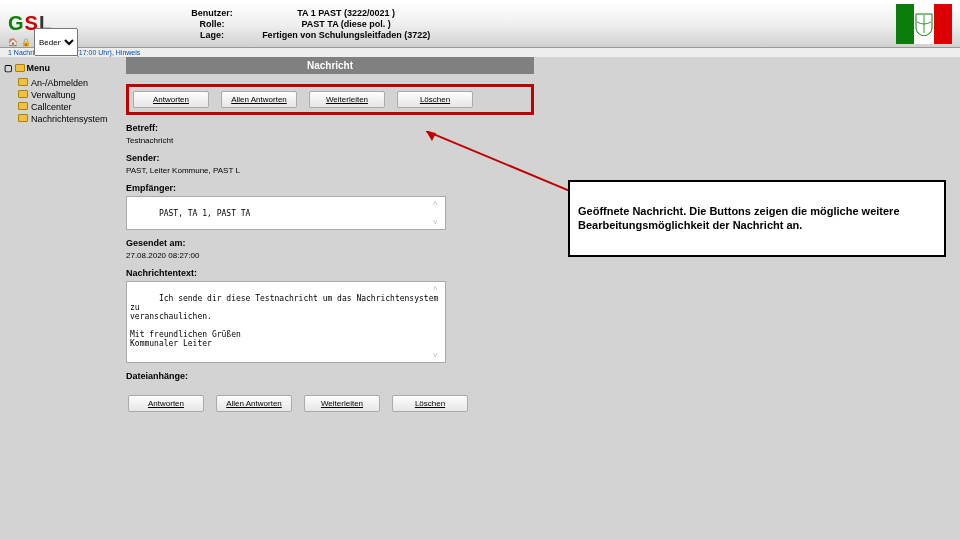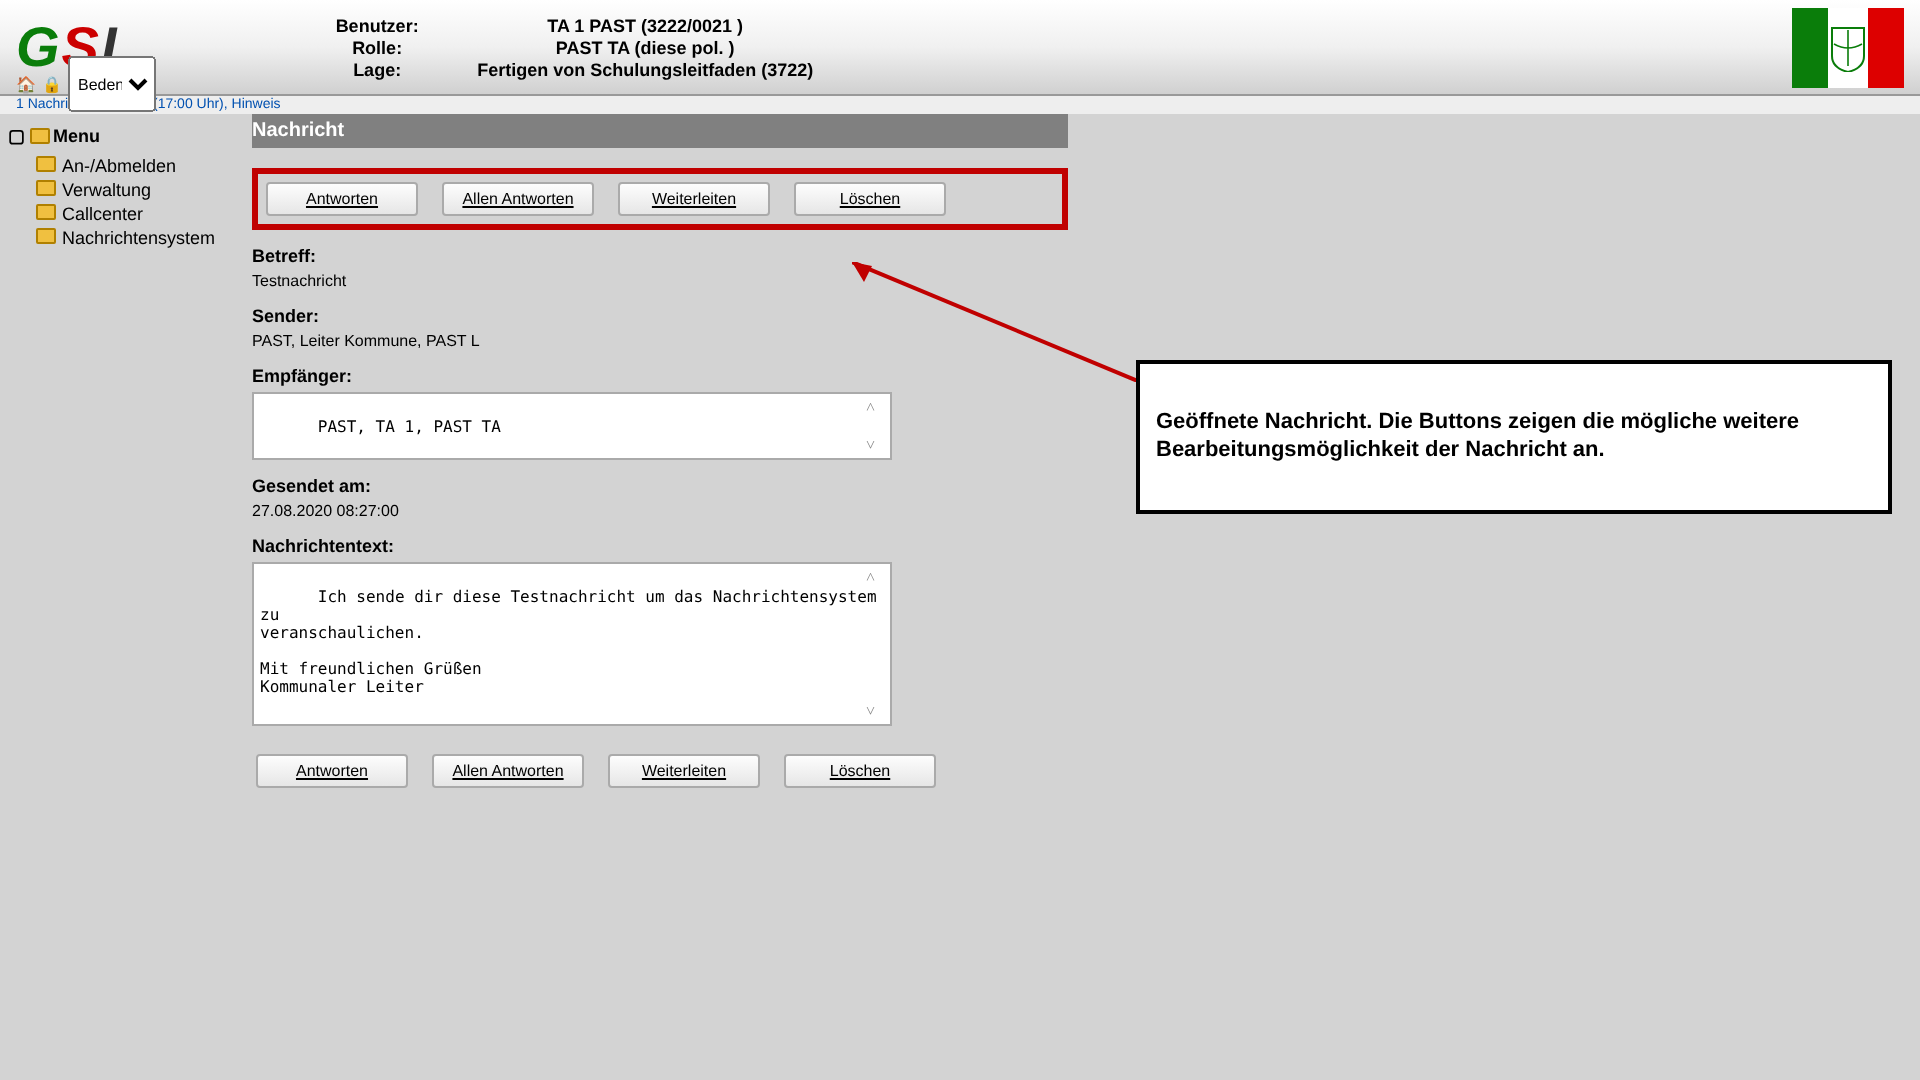--- a/index.html
+++ b/index.html
@@ -15,23 +15,23 @@
     .header {
       background: linear-gradient(to bottom, #fff 0%, #f0f0f0 50%, #d0d0d0 100%);
       height: 48px;
       display: flex;
       align-items: center;
       padding: 4px 8px;
       border-bottom: 1px solid #999;
       position: relative;
     }
     .logo {
-      font-size: 28px;
-      font-weight: bold;
-      font-style: italic;
+      font-size: 20px;
+      font-weight: bold;
+      margin-right: 40px;
       letter-spacing: 1px;
     }
     .logo .g { color: #0a7d0a; }
     .logo .s { color: #c00; }
     .logo .l { color: #333; }
     .header-icons {
       position: absolute;
       left: 8px;
       top: 28px;
       display: flex;
@@ -113,20 +113,21 @@
       padding: 0 6px;
       max-width: 420px;
     }
     .section-title {
       background: #808080;
       color: #fff;
       font-weight: bold;
       font-size: 10px;
       padding: 3px 0;
       margin-bottom: 10px;
+      text-align: center;
     }
     .button-row {
       display: flex;
       gap: 12px;
       margin-bottom: 8px;
       padding: 2px;
       text-decoration: underline;
     }
     .button-row.highlighted {
       border: 3px solid #c00000;
@@ -285,20 +286,21 @@
     <div class="field-label">Nachrichtentext:</div>
     <div class="textbox large">
       <span>Ich sende dir diese Testnachricht um das Nachrichtensystem zu
 veranschaulichen.
 
 Mit freundlichen Grüßen
 Kommunaler Leiter</span>
       <div class="scroll-indicator"><span>˄</span><span>˅</span></div>
     </div>
 
+    <div class="field-label">Dateianhänge:</div>
 
     <div class="button-row" style="margin-top:12px;">
       <div class="btn">Antworten</div>
       <div class="btn">Allen Antworten</div>
       <div class="btn">Weiterleiten</div>
       <div class="btn">Löschen</div>
     </div>
   </div>
 </div>
 

